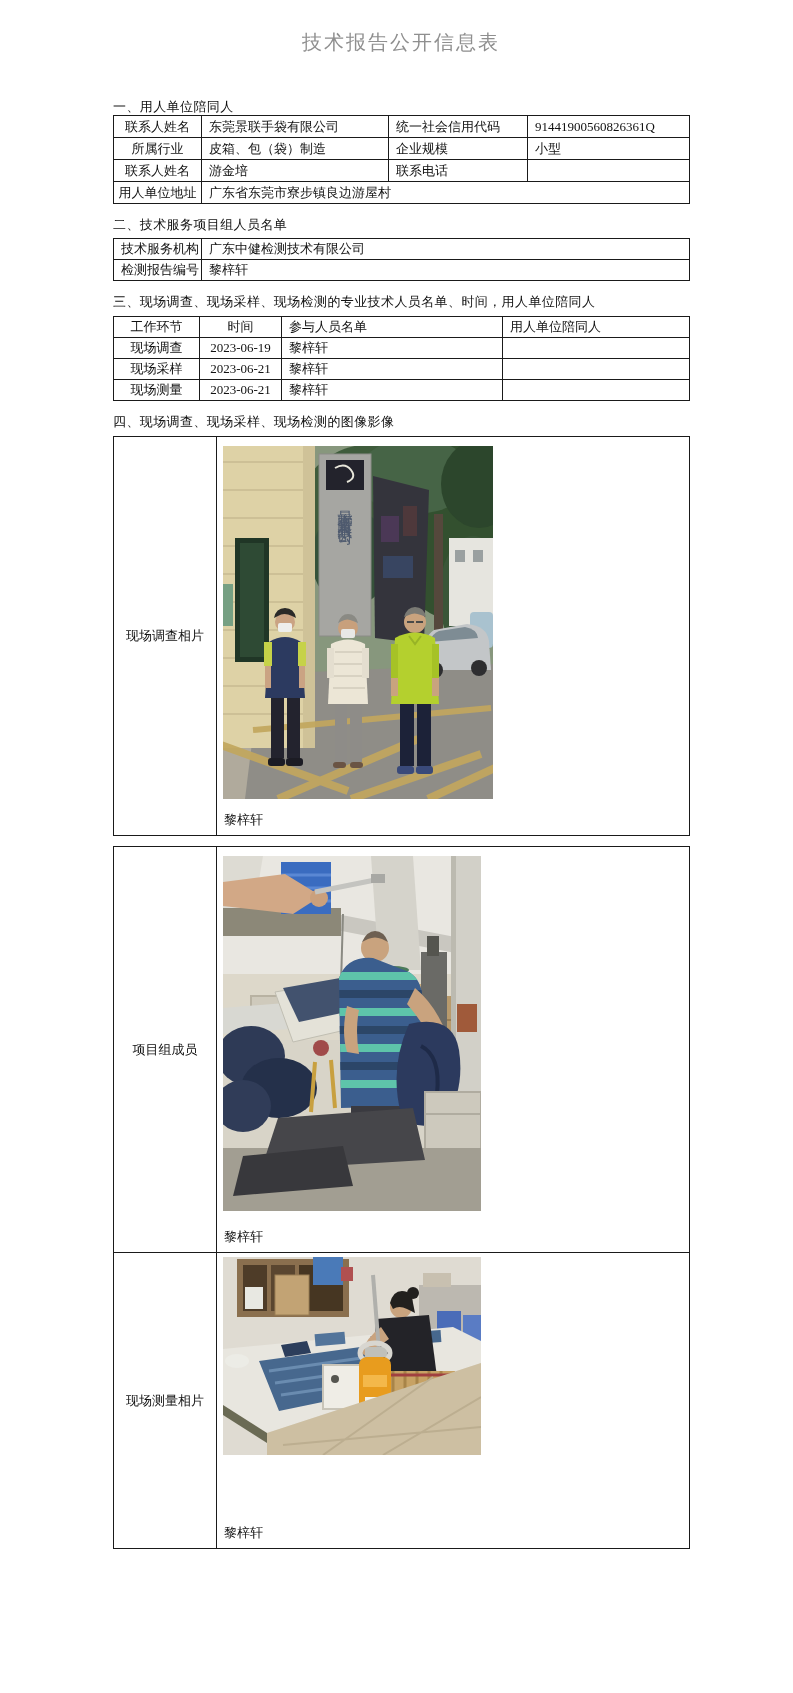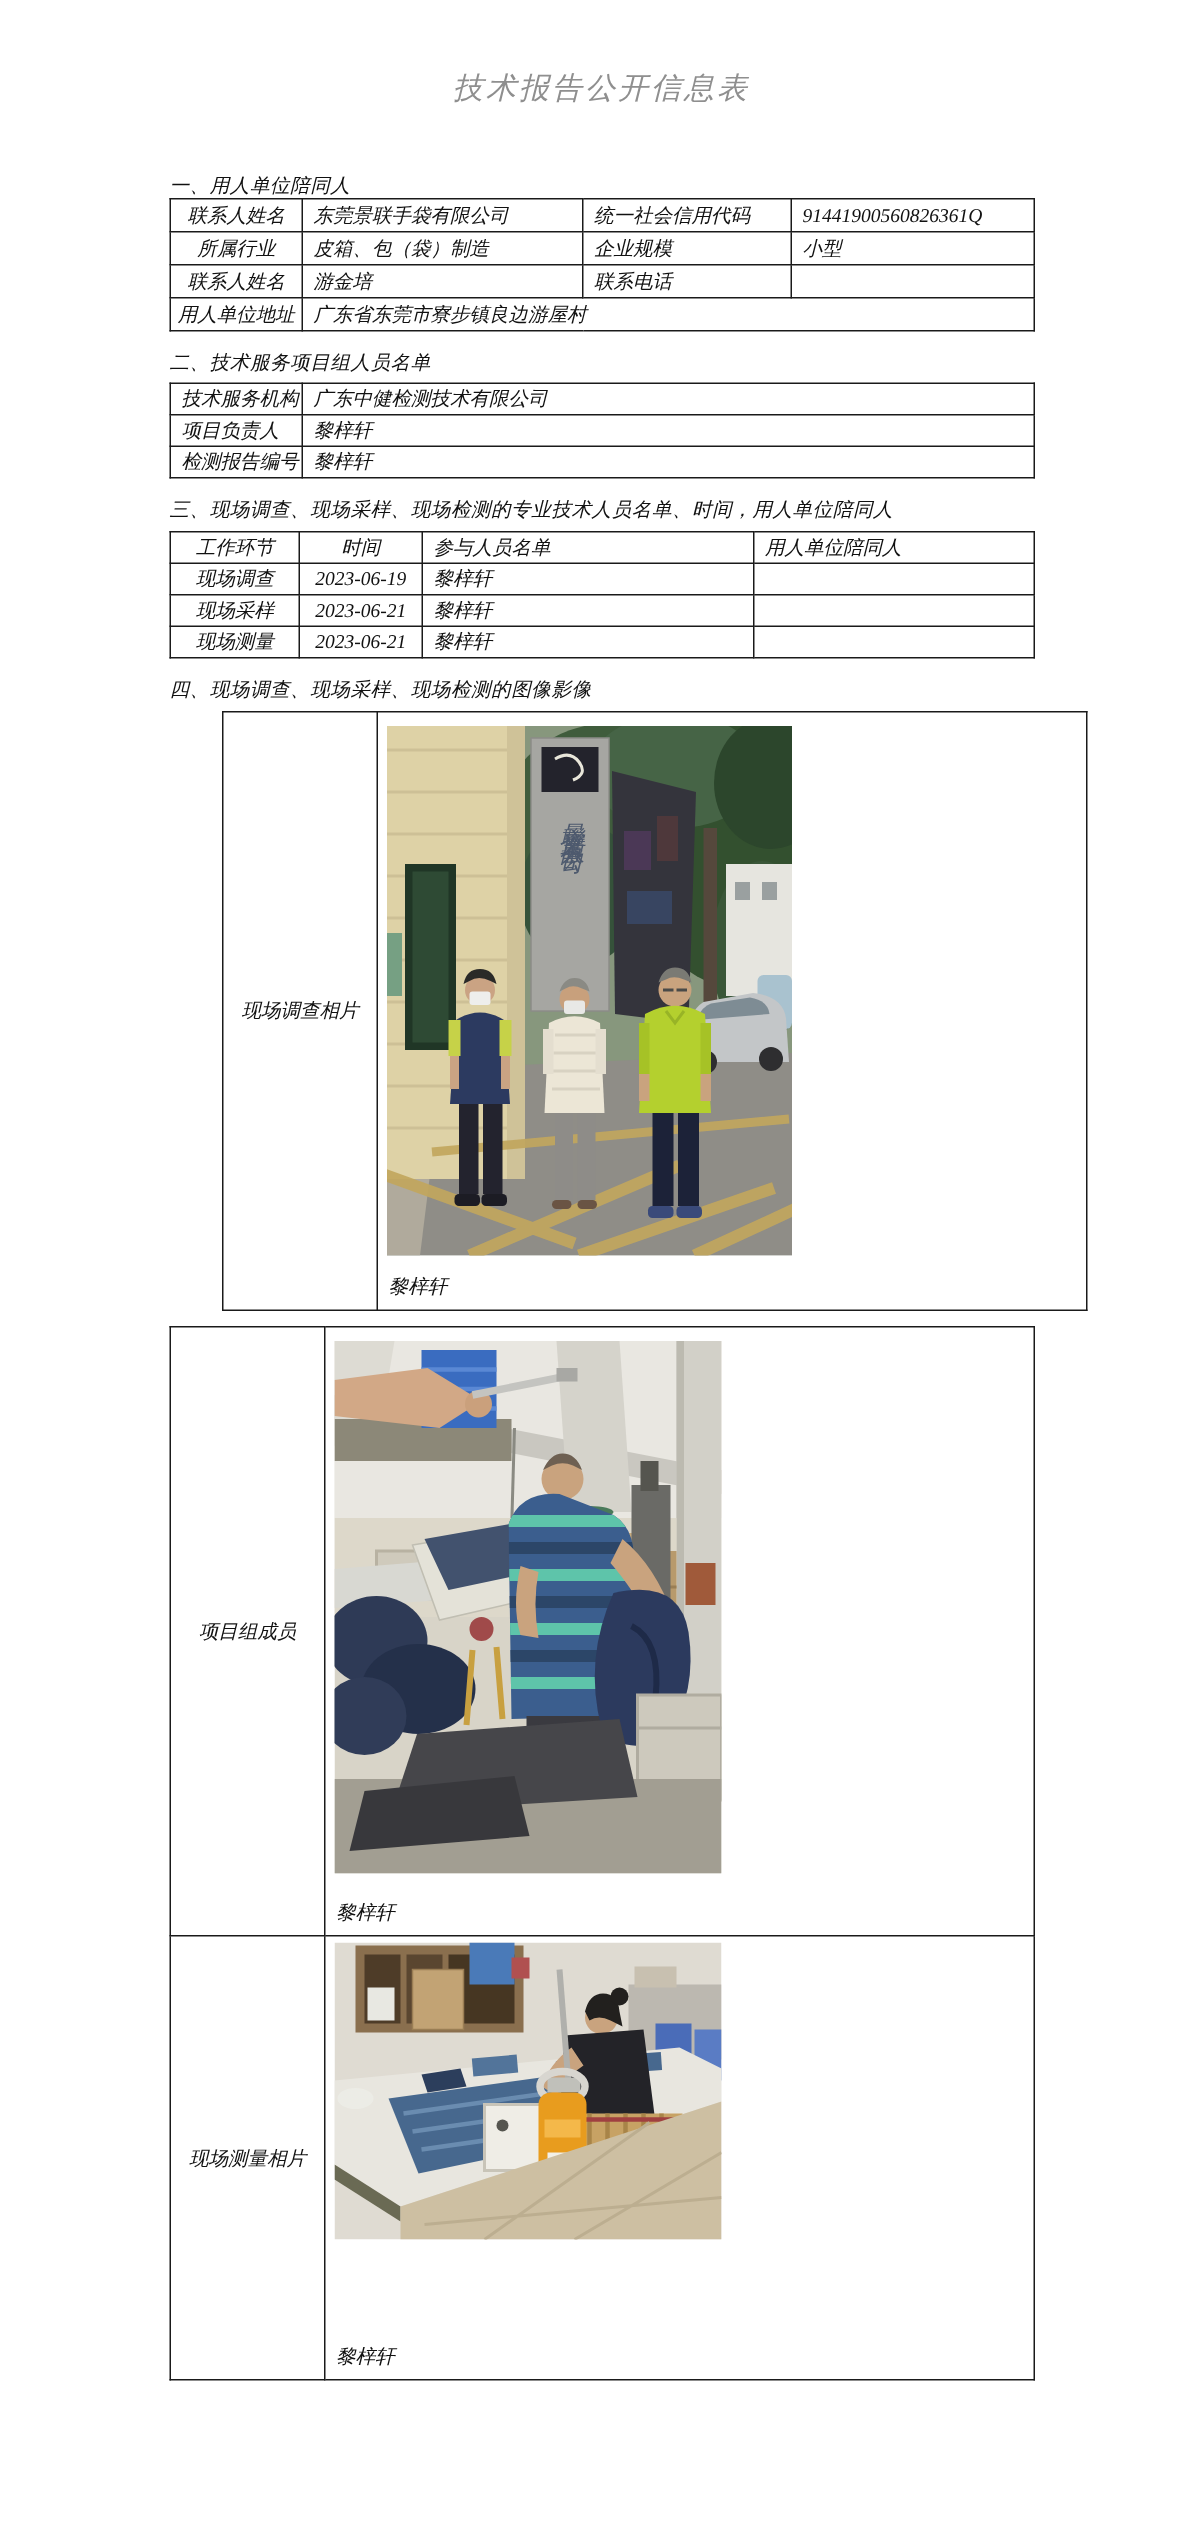--- a/index.html
+++ b/index.html
@@ -4,21 +4,21 @@
 <style>
   html,body { margin:0; padding:0; background:#ffffff; }
   .page {
     position:relative;
     width:793px; height:1693px;
     background:#ffffff;
     font-family:"Liberation Serif","DejaVu Serif",serif;
     color:#000;
     overflow:hidden;
   }
-  .doc { margin-left:113px; width:576px; padding-top:47px;font-style:italic; }
+  .doc { margin-left:113px; width:576px; padding-top:30px; }
   .title {
     margin:0; text-align:center;
     font-size:20px; line-height:24px; font-weight:normal;
     letter-spacing:2px; color:#8f8f8f;
   }
   .sec-heading {
     margin:0; font-size:13px; line-height:16px;
     font-weight:normal; letter-spacing:0.4px; color:#111;
   }
   .h1gap { margin-top:45px; }
@@ -31,21 +31,21 @@
     border:1px solid #1a1a1a;
     padding:0 7px; vertical-align:middle;
     overflow:hidden; white-space:nowrap;
   }
   .t-basic   { margin-top:0; }
   .t-basic td{ height:21px; }
   .t-team    { margin-top:5px; }
   .t-team td { height:20px; }
   .t-sched   { margin-top:6px; }
   .t-sched td{ height:20px; }
-  .t-photoA  { margin-top:6px;margin-left:35px; }
+  .t-photoA  { margin-top:6px; }
   .t-photoB  { margin-top:10px; }
   .c-center { text-align:center; padding:0 2px; }
   .c-left   { text-align:left; }
   .photo-label { text-align:center; vertical-align:middle; }
   .photo-cell { padding:0; vertical-align:top; }
   .photo-cell .inner {
     display:flex; flex-direction:column;
     height:100%; box-sizing:border-box;
   }
   .photo-fig { margin:9px 0 0 6px; line-height:0; }
@@ -102,24 +102,20 @@
     <div class="sec-heading hgap">二、技术服务项目组人员名单</div>
     <table class="t-team">
       <colgroup>
           <col style="width:88px">
           <col style="width:488px">
         </colgroup>
       <tbody>
           <tr>
         <td class="c-left">技术服务机构</td>
         <td class="c-left">广东中健检测技术有限公司</td>
-      </tr>
-      <tr>
-        <td class="c-left">项目负责人</td>
-        <td class="c-left">黎梓轩</td>
       </tr>
       <tr>
         <td class="c-left">检测报告编号</td>
         <td class="c-left">黎梓轩</td>
       </tr>
     </tbody>
       </table>
 
     <div class="sec-heading hgap">三、现场调查、现场采样、现场检测的专业技术人员名单、时间，用人单位陪同人</div>
     <table class="t-sched">

